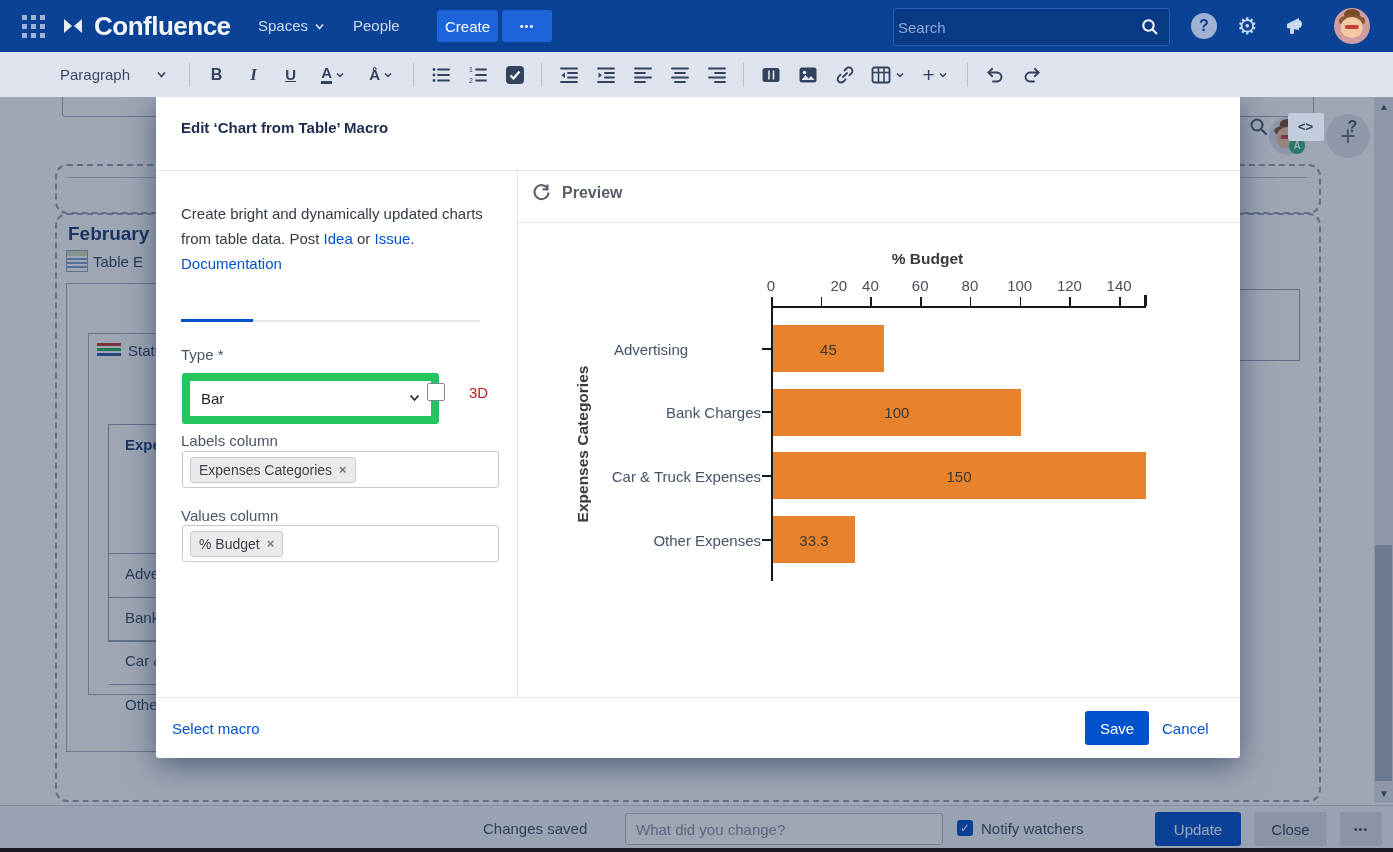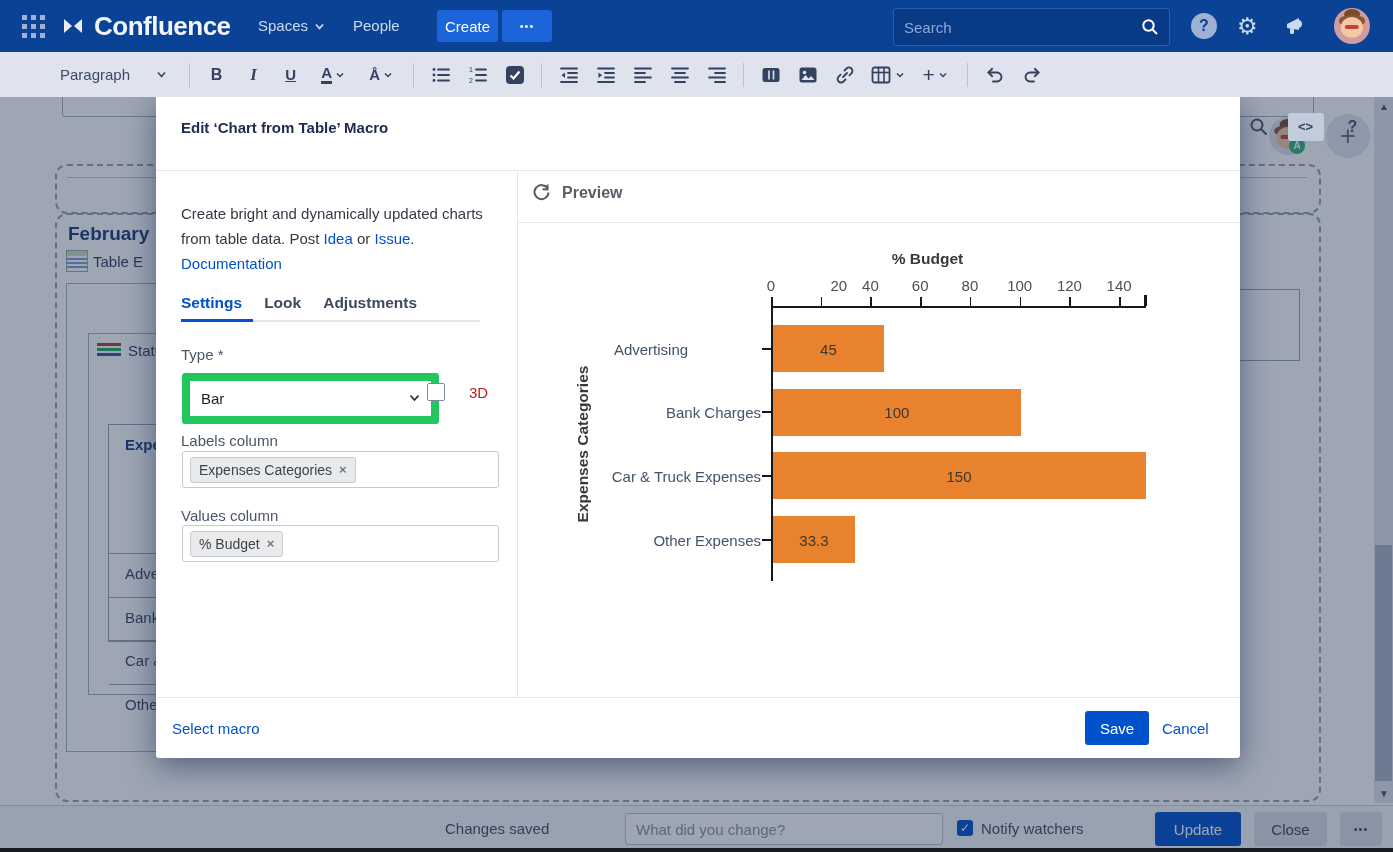--- a/index.html
+++ b/index.html
@@ -7,21 +7,21 @@
           font-family:"Liberation Sans","DejaVu Sans",sans-serif;}
   .abs{position:absolute;}
   
   .topnav{left:0;top:0;width:1393px;height:52px;background:#0A4396;z-index:30;}
   .nav-item{color:#cfdaf1;font-size:15px;line-height:52px;}
   .nav-btn{background:#1B64D9;border-radius:3px;color:#fff;font-size:15px;height:32px;top:10px;
            display:flex;align-items:center;justify-content:center;}
   .searchbox{left:893px;top:8px;width:275px;height:36px;background:#093A85;border:1px solid #2A5CB8;
              border-radius:3px;display:flex;align-items:center;}
   .searchbox input{background:transparent;border:0;outline:0;color:#dbe4f6;font-size:15px;
-                   padding:0 10px;flex:1;font-family:inherit;}
+                   padding:0 4px;flex:1;font-family:inherit;}
   .searchbox input::placeholder{color:#8FA7D6;}
   
   .toolbar{left:0;top:52px;width:1393px;height:45px;background:#DEE3EE;z-index:30;
            display:flex;align-items:center;}
   .tb-start{padding-left:58px;display:flex;align-items:center;height:100%;}
   .tb-sep{width:1px;height:24px;background:#b9c2d4;margin:0 8px;}
   .tb-btn{width:37px;height:30px;display:flex;align-items:center;justify-content:center;
           color:#33435F;border-radius:3px;}
   .tb-para{display:flex;align-items:center;gap:26px;color:#3b4a66;font-size:15px;
            padding:0 6px 0 2px;margin-right:8px;}
@@ -154,21 +154,21 @@
 
     <div class="abs sb-track" style="top:0;height:706px;"></div>
     <div class="abs sb-thumb" style="top:448px;"></div>
     <div class="abs sb-arrow" style="top:4px;">▲</div>
     <div class="abs sb-arrow" style="top:691px;">▼</div>
   </div>
 
   <div class="overlay"></div>
 
   <div class="abs bottombar" style="z-index:4;">
-    <span class="abs bb-text" style="left:445px;top:14px;">Changes saved</span>
+    <span class="abs bb-text" style="left:483px;top:14px;">Changes saved</span>
     <input class="abs bb-input" placeholder="What did you change?" style="">
     <div class="abs" style="left:957px;top:14px;width:16px;height:16px;background:#0052CC;border-radius:3px;color:#fff;font-size:12px;text-align:center;line-height:16px;">✓</div>
     <span class="abs bb-text" style="left:981px;top:14px;">Notify watchers</span>
     <div class="abs bb-btn" style="left:1155px;width:86px;background:#0052CC;color:#fff;">Update</div>
     <div class="abs bb-btn gray-btn" style="left:1254px;width:73px;">Close</div>
     <div class="abs bb-btn gray-btn" style="left:1340px;width:42px;font-size:11px;letter-spacing:1px;">•••</div>
   </div>
   <div class="abs" style="left:0;top:848px;width:1393px;height:4px;background:#171A20;z-index:6;"></div>
 
   <div class="abs topnav">
@@ -396,25 +396,20 @@
   <div class="abs dialog">
     <div class="abs dlg-title">Edit ‘Chart from Table’ Macro</div>
     <div class="abs hdiv" style="left:0;top:75px;width:1084px;"></div>
     <div class="abs vdiv" style="left:361px;top:76px;height:526px;"></div>
     <div class="abs hdiv" style="left:0;top:602px;width:1084px;"></div>
 
     <div class="abs desc">
       <span>Create bright and dynamically updated charts from table data. Post </span><span class="lnk">Idea</span><span> or </span><span class="lnk">Issue</span><span>. </span><span class="lnk">Documentation</span>
     </div>
 
-    <div class="abs tabs">
-      <span class="tab active">Settings</span>
-      <span class="tab">Look</span>
-      <span class="tab">Adjustments</span>
-    </div>
     <div class="abs tabtrack"></div>
     <div class="abs tabbar"></div>
 
     <div class="abs formlabel" style="left:25px;top:251px;">Type *</div>
     <div class="abs selectbox">
       <span>Bar</span>
       <svg class="abs" style="right:10px;top:12px;" width="13" height="10" viewBox="0 0 13 10">
           <path d="M2.5 2.5l4 4.5 4-4.5" stroke="#2b2f36" stroke-width="1.8" fill="none"></path>
         </svg>
     </div>

